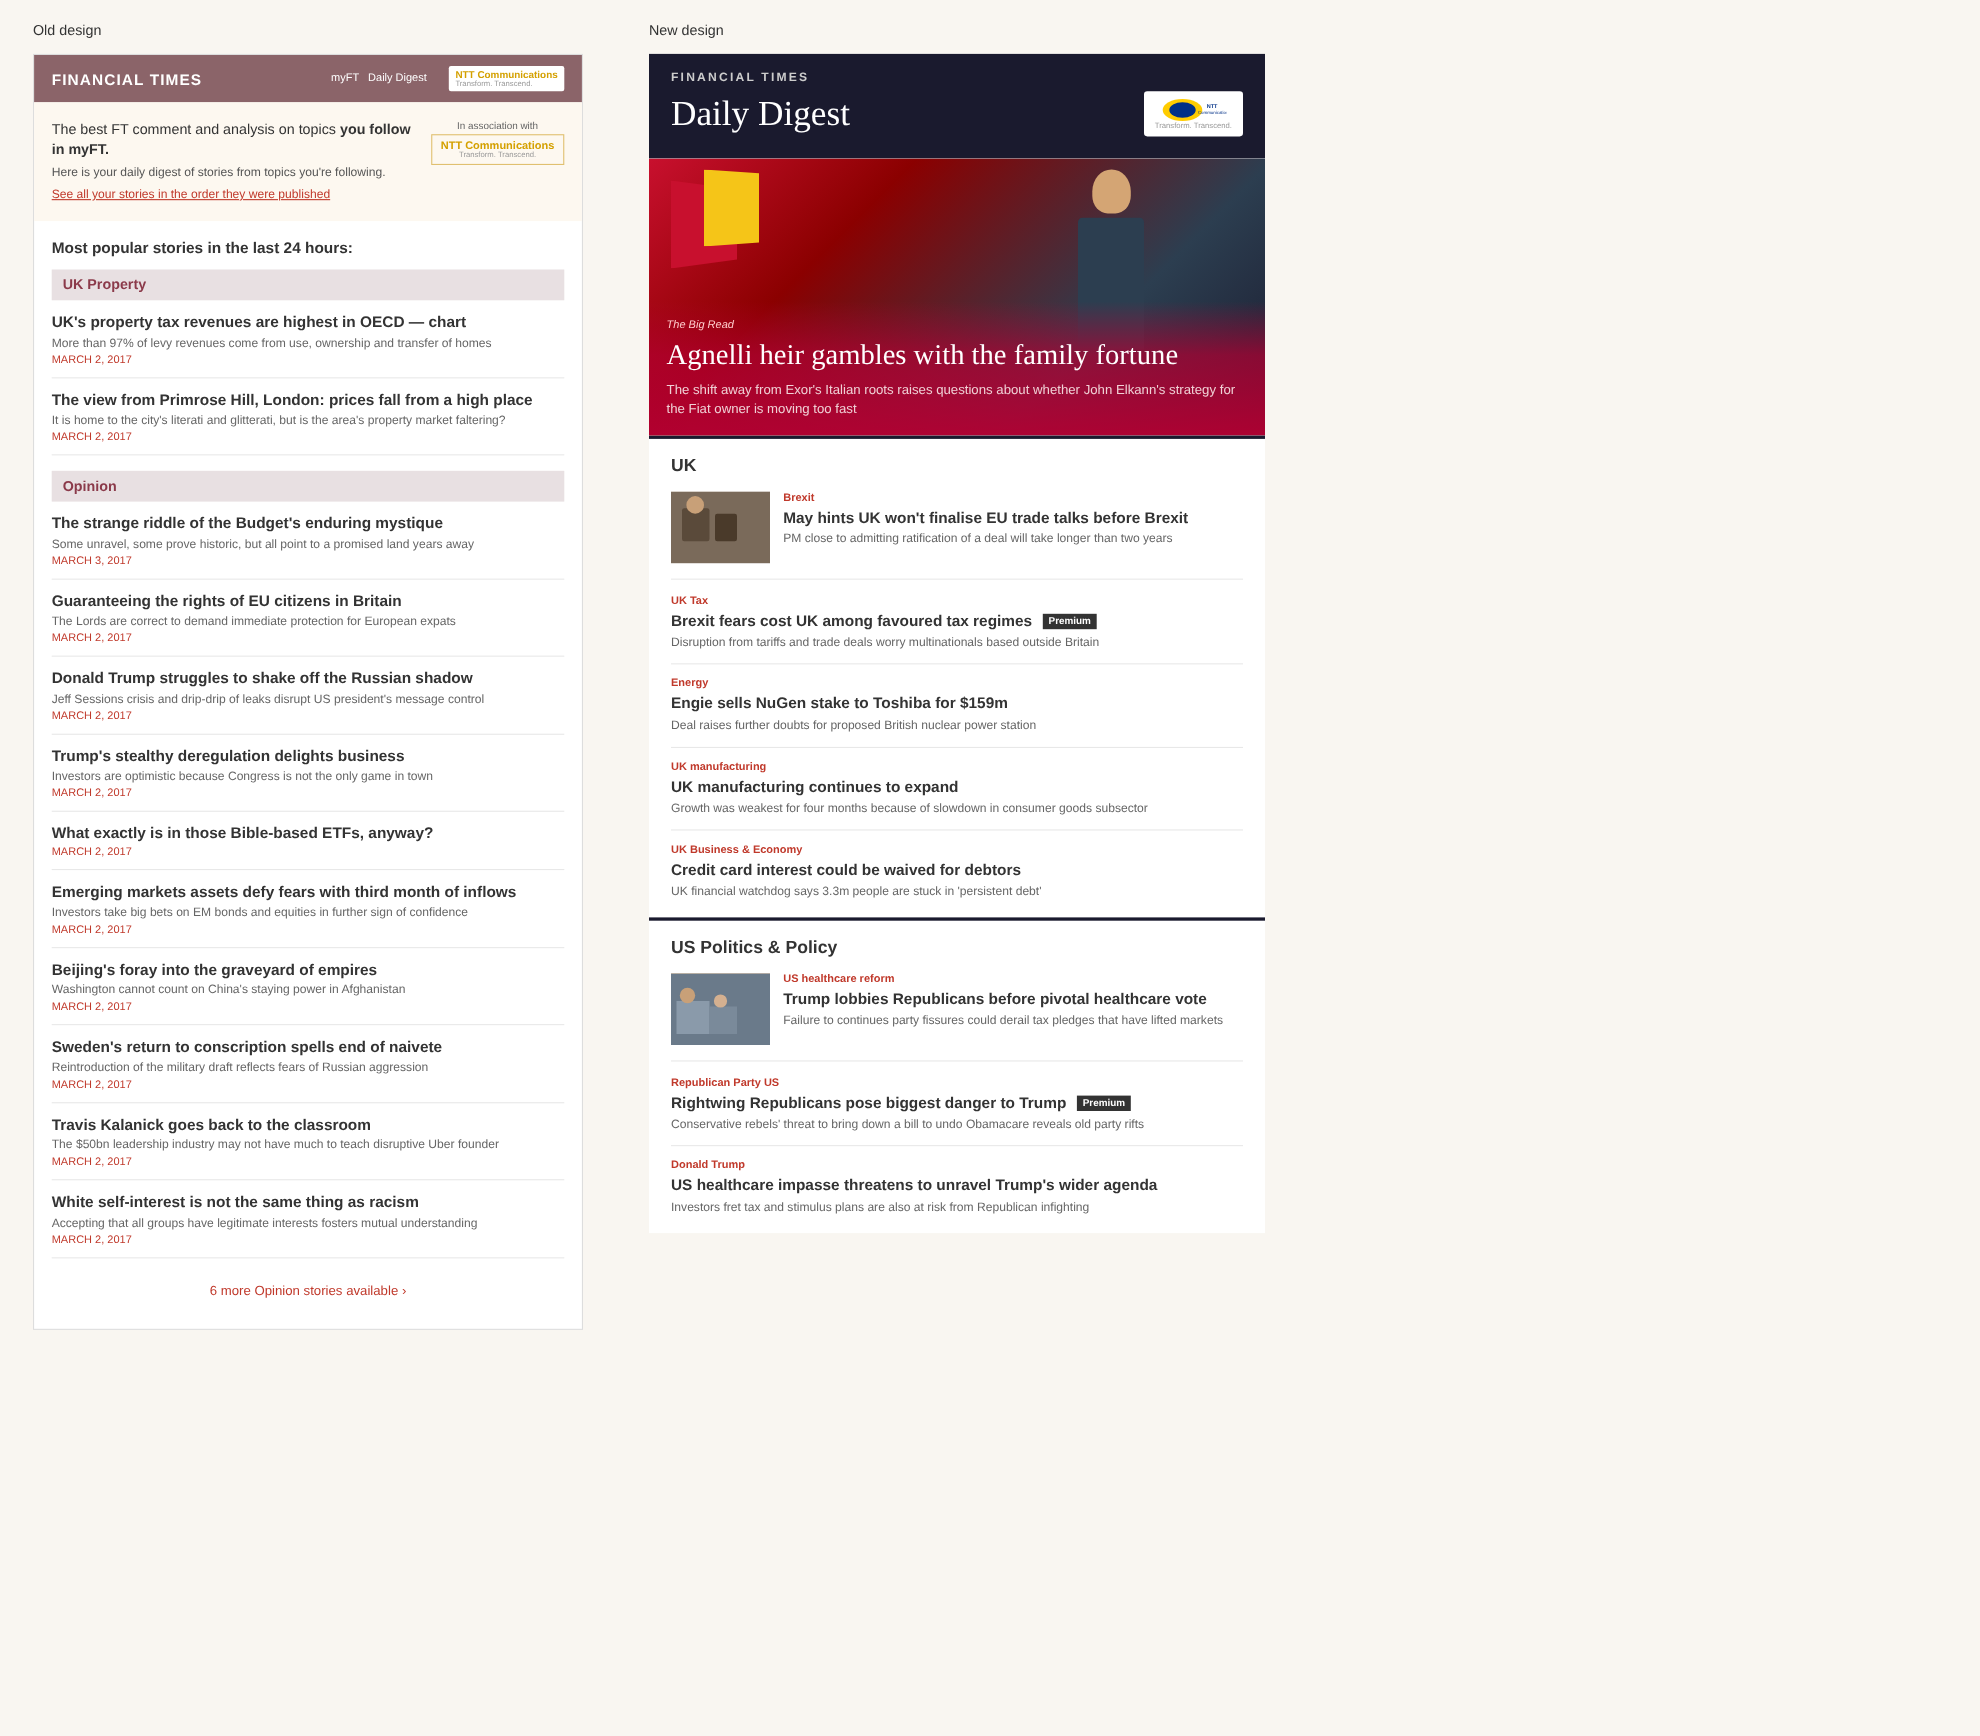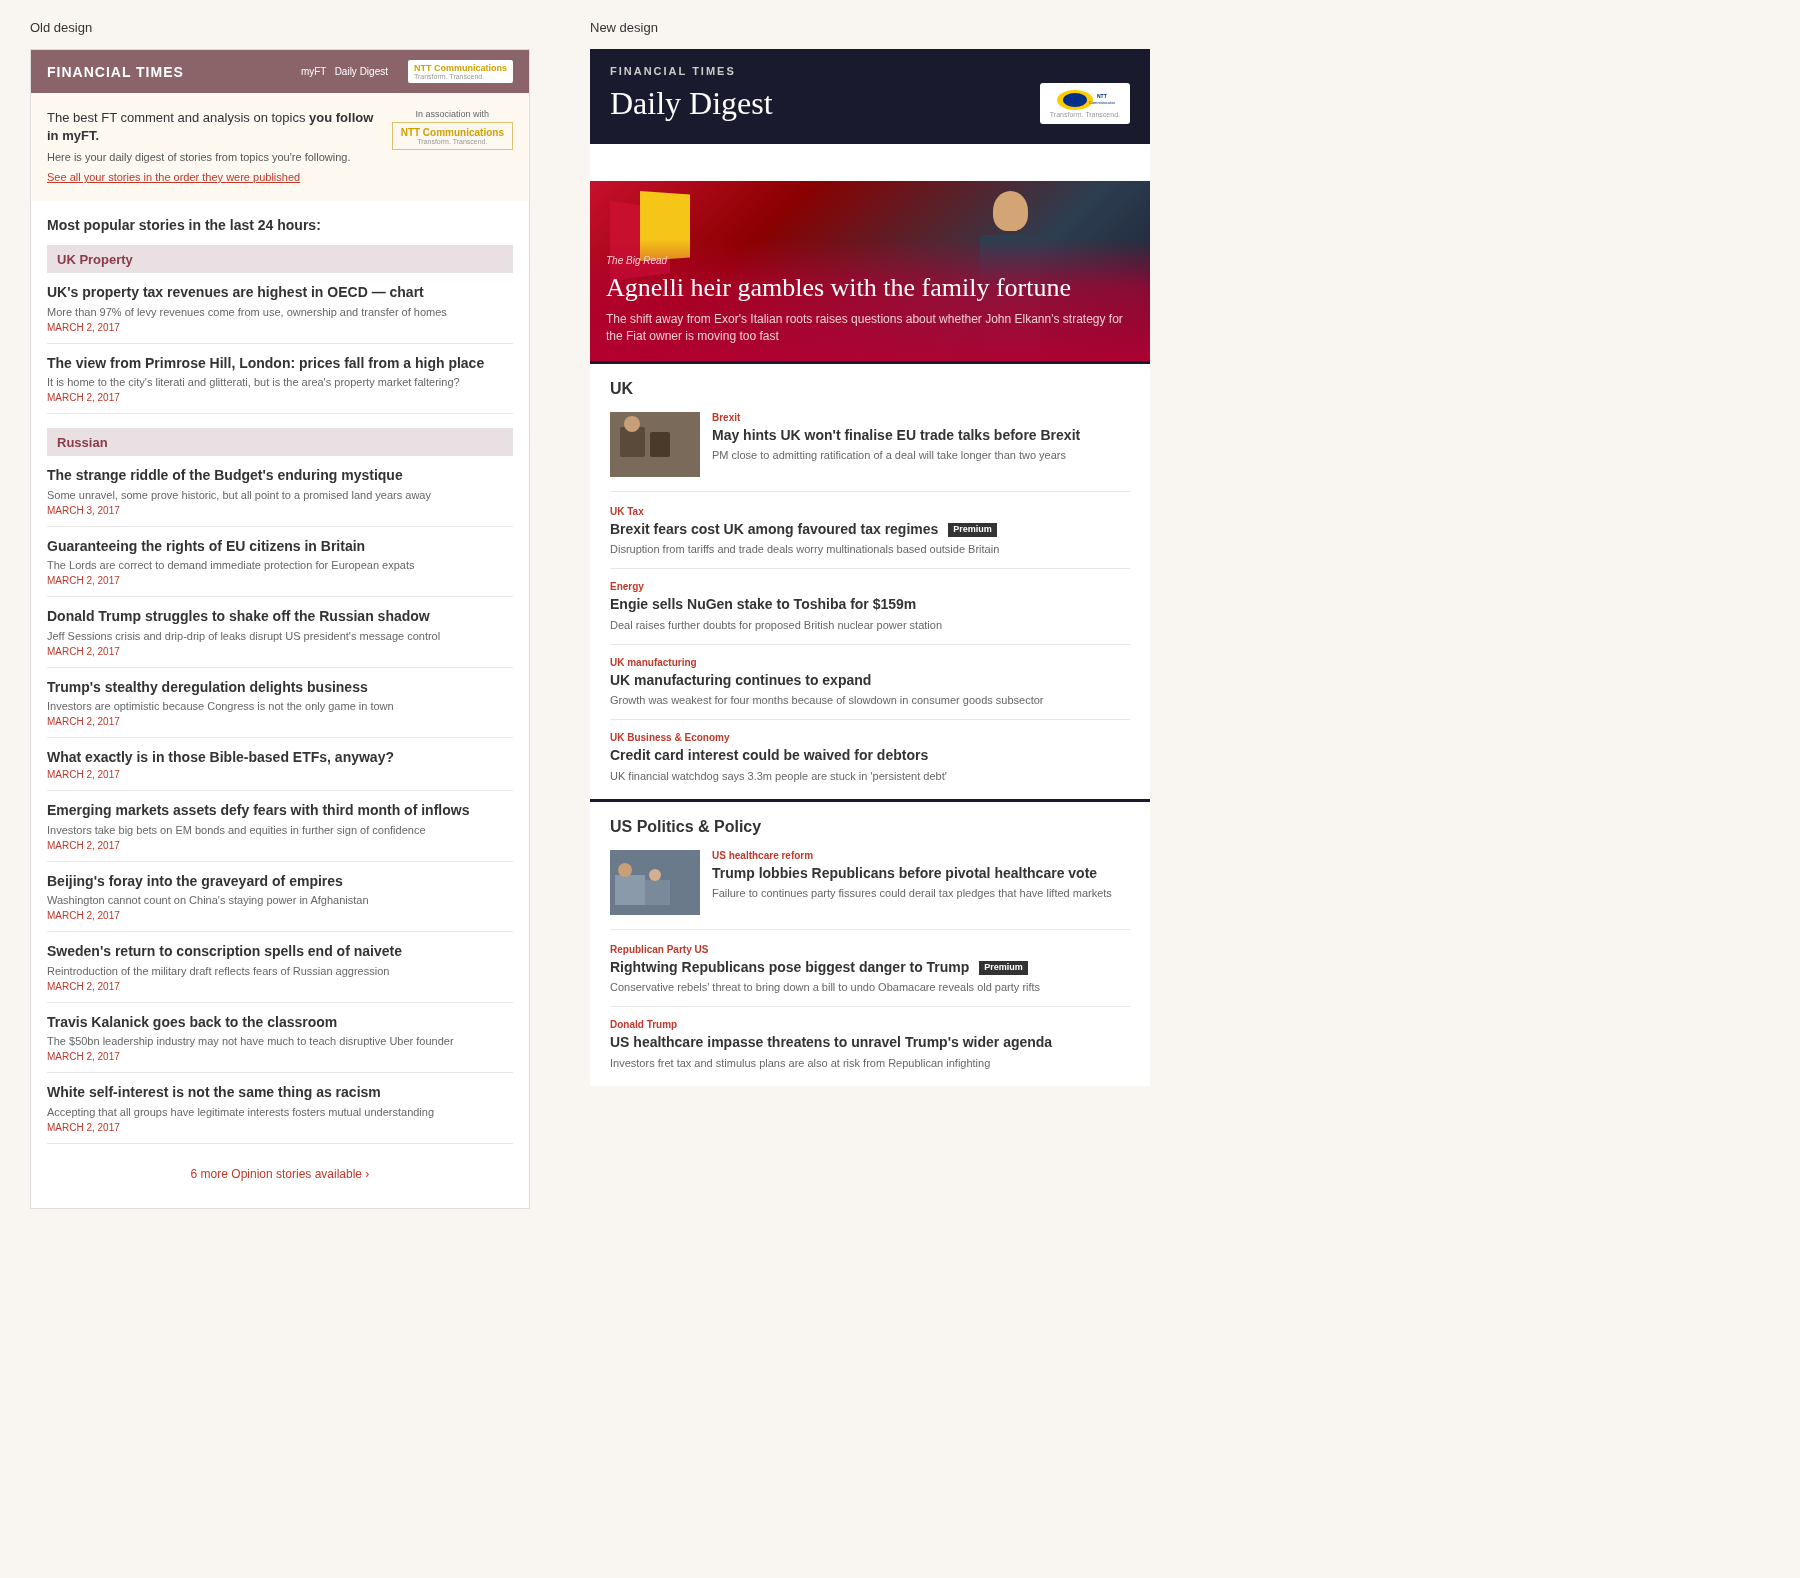--- a/index.html
+++ b/index.html
@@ -253,23 +253,22 @@
     .new-ntt-sub {
       font-family: Arial, sans-serif;
       font-size: 7px;
       color: #999;
     }
 
     
     .new-hero {
       position: relative;
       width: 100%;
-      height: 180px;
+      height: 252px;
       overflow: hidden;
-      margin-top: 37px;
     }
 
     .new-hero-img {
       width: 100%;
       height: 100%;
       background: linear-gradient(135deg, #c8102e 0%, #8b0000 30%, #2c3e50 70%, #1a1a2e 100%);
       position: relative;
     }
 
     .new-hero-overlay {
@@ -481,21 +480,21 @@
         <div class="old-article-desc">More than 97% of levy revenues come from use, ownership and transfer of homes</div>
         <div class="old-article-date">MARCH 2, 2017</div>
       </div>
       <div class="old-article">
         <div class="old-article-title">The view from Primrose Hill, London: prices fall from a high place</div>
         <div class="old-article-desc">It is home to the city's literati and glitterati, but is the area's property market faltering?</div>
         <div class="old-article-date">MARCH 2, 2017</div>
       </div>
 
       <div class="old-category-header" style="margin-top:14px;">
-        <span>Russian</span>
+        <span>Opinion</span>
       </div>
 
       <div id="opinion-articles-container">
           <div class="old-article">
       <div class="old-article-title">The strange riddle of the Budget's enduring mystique</div>
       <div class="old-article-desc">Some unravel, some prove historic, but all point to a promised land years away</div>
       <div class="old-article-date">MARCH 3, 2017</div>
     </div>
           <div class="old-article">
       <div class="old-article-title">Guaranteeing the rights of EU citizens in Britain</div>

